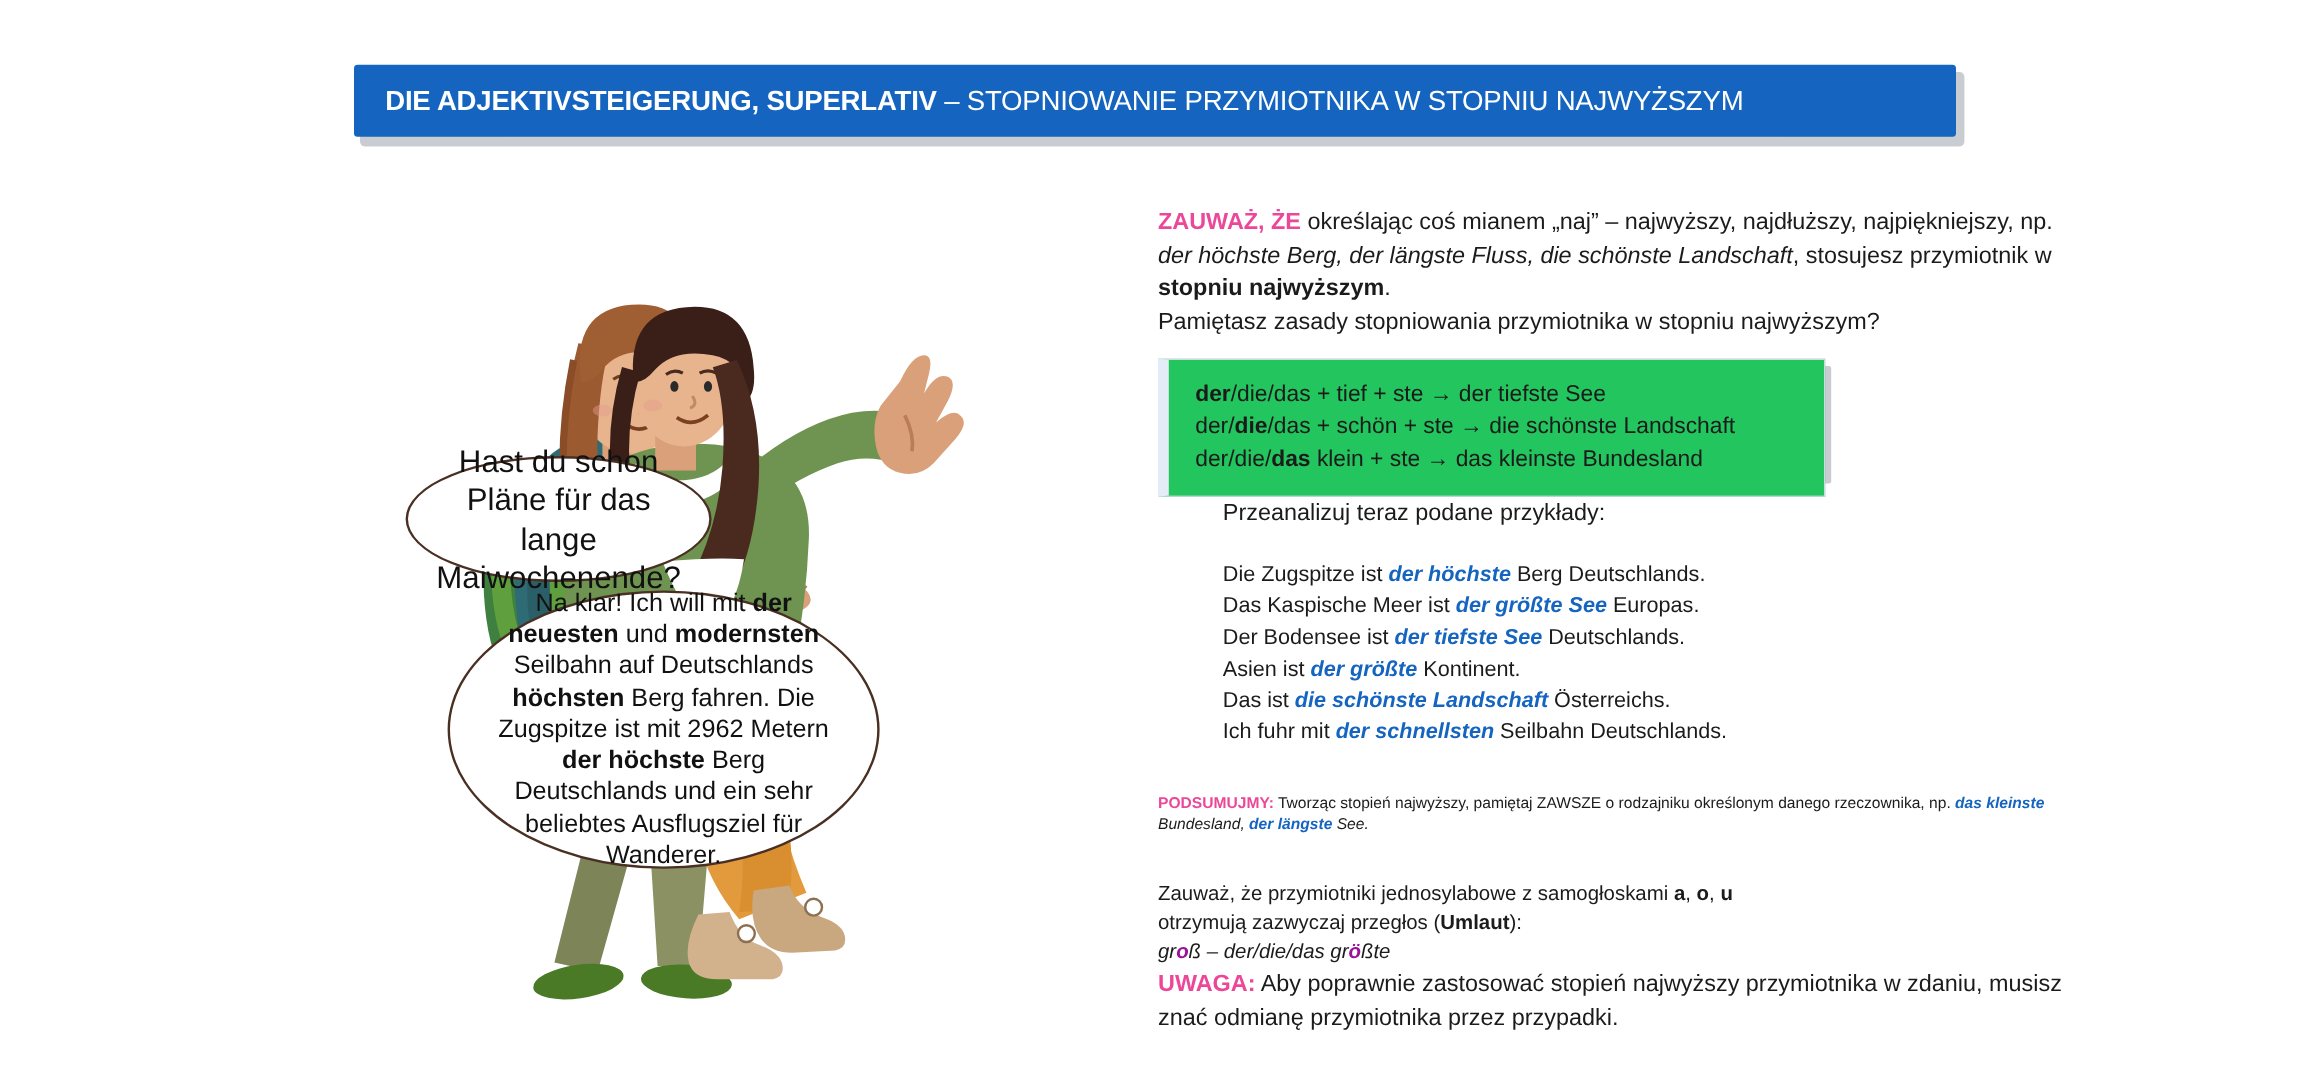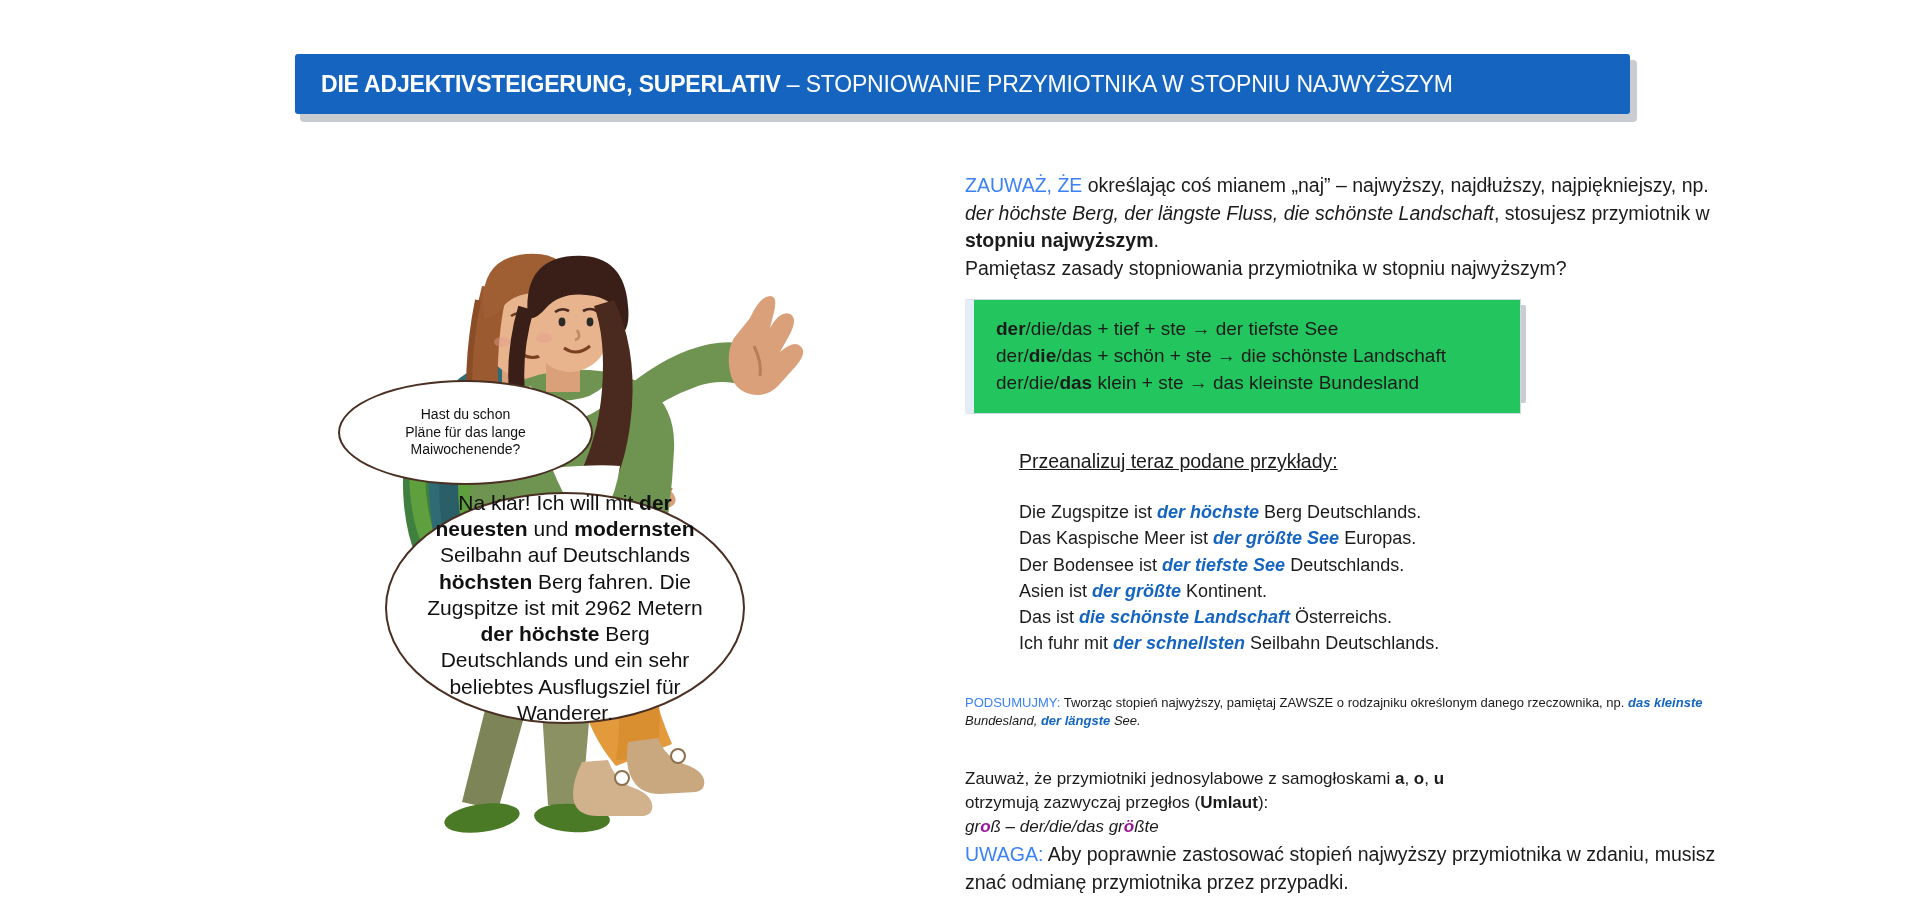--- a/index.html
+++ b/index.html
@@ -47,41 +47,41 @@
     border:2px solid #4a2f23;
     box-sizing:border-box;
     text-align:center;
     line-height:1.25;
     color:#111;
   }
   .bubble1{
     left:338px;top:380px;
     width:255px;height:105px;
     border-radius:50%/50%;
-    font-size:14px;
+    font-size:26px;
     display:flex;align-items:center;justify-content:center;
     padding:6px 16px;
     text-align:center;
   }
   .bubble2{
-    left:385px;top:492px;
+    left:373px;top:492px;
     width:360px;height:232px;
     border-radius:50%/50%;
     font-size:21px;
     display:flex;align-items:center;justify-content:center;
     padding:10px 28px;
   }
   .bubble b{font-weight:bold;}
 
   
   .rightcol{
     position:absolute;left:965px;top:172px;width:760px;
     font-size:19.5px;line-height:1.42;color:#1b1b1b;
   }
-  .hl-purple{color:#3b82f6;font-weight:normal;}
+  .hl-purple{color:#ec4899;font-weight:bold;}
   .it{font-style:italic;}
   .blue{color:#1565c0;font-weight:bold;font-style:italic;}
   .purple-letter{color:#9b139b;font-weight:bold;}
 
   .para{margin:0 0 0 0;}
 
   
   .rulebox-wrap{position:relative;margin-top:16px;width:560px;}
   .rulebox-shadow{
     position:absolute;left:5px;top:6px;
@@ -92,21 +92,21 @@
     position:relative;
     width:556px;box-sizing:border-box;
     background:#22c55e;
     border:1px solid #cfd8e3;
     border-left:9px solid #e4edf7;
     padding:16px 18px 16px 22px;
     font-size:19px;line-height:1.42;
   }
   .rulebox .line{white-space:nowrap;}
 
-  .analyze{margin-top:34px;margin-left:54px;font-size:19.5px;text-decoration:underline;}
+  .analyze{margin-left:54px;font-size:19.5px;}
   .examples{margin-top:24px;margin-left:54px;font-size:18px;line-height:1.45;}
   .examples div{white-space:nowrap;}
 
   .summary{margin-top:38px;font-size:13px;line-height:1.42;}
   .umlaut{margin-top:36px;font-size:17px;line-height:1.42;}
   .uwaga{margin-top:2px;font-size:19.5px;line-height:1.42;}
 </style>
 </head>
 <body>
 

